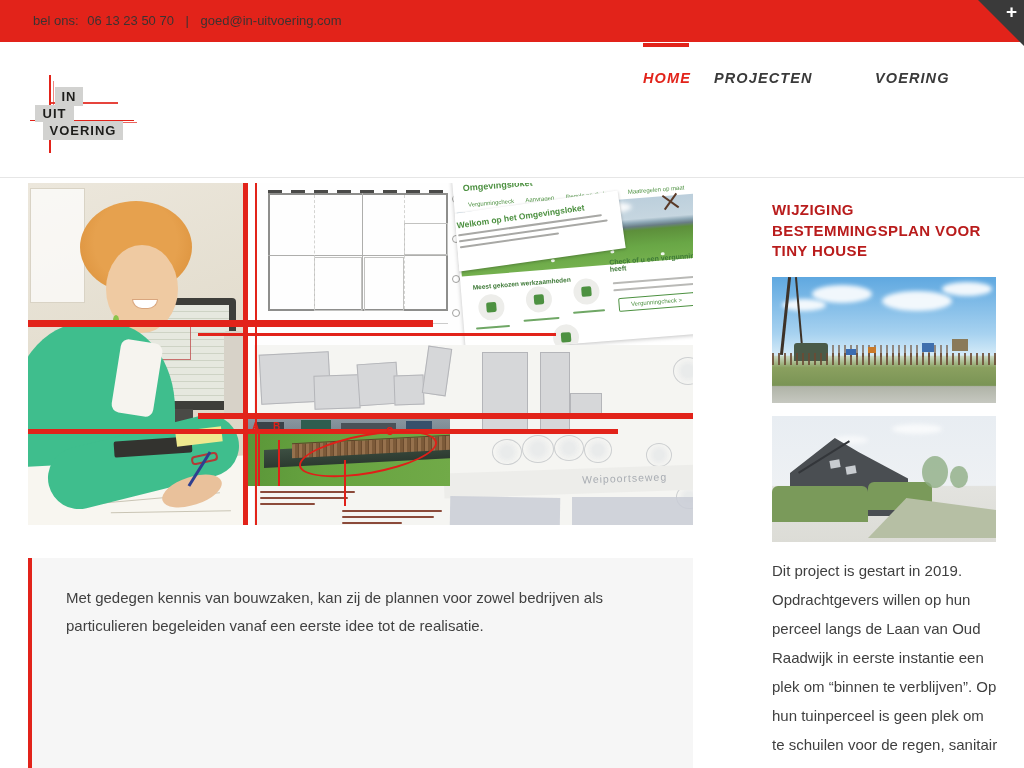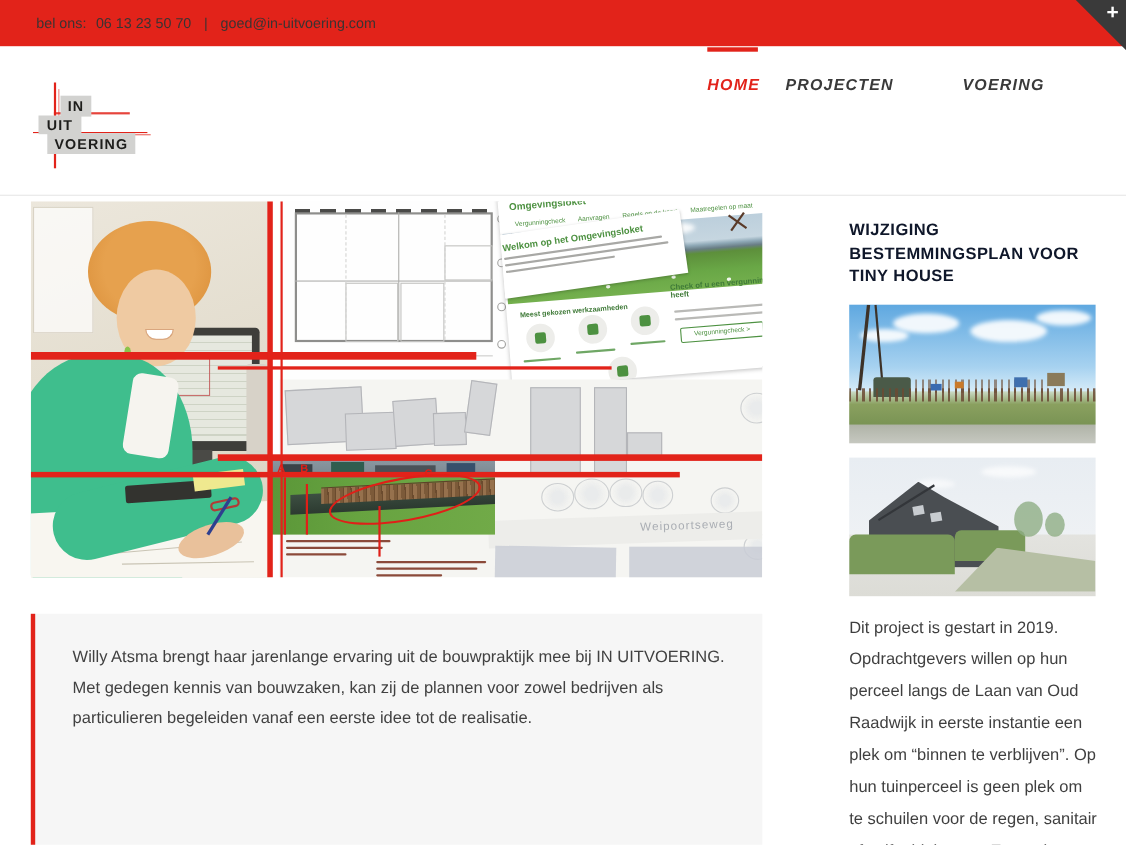--- a/index.html
+++ b/index.html
@@ -145,21 +145,21 @@
     border-top:1px solid #5e422a;
     background:repeating-linear-gradient(88deg,#96714d 0 3px,#7c5a39 3px 6px,#6b4b2e 6px 7px); }
   .ann { position:absolute; color:#e01f18; font-weight:bold; font-size:10px; z-index:9; }
   .ann-ellipse { left:52px; top:16px; width:140px; height:40px; border:2px solid #e01f18;
     border-radius:50%; transform:rotate(-10deg); z-index:9; background:transparent; }
   .ann-line { position:absolute; width:2px; background:#e01f18; z-index:9; }
   .cap { position:absolute; height:2px; background:#8b4a3a; border-radius:1px; }
 
   
   .sidebar { left:772px; top:200px; width:224px; height:568px; }
-  .sb-title { left:0; top:0; width:230px; font-size:15px; font-weight:bold; color:#0f172a;
+  .sb-title { left:0; top:0; width:230px; font-size:15px; font-weight:bold; color:#b91c1c;
     line-height:20.5px; letter-spacing:.4px; cursor:pointer; }
   .sb-img { left:0; width:224px; height:126px; overflow:hidden; cursor:pointer; }
   .sb-img1 { top:77px; background:linear-gradient(#5fa8e0 0%,#a7d2f0 45%,#d5ebf8 62%,#c8d8c2 63%,#8aa05f 72%,#7a9455 86%,#b0b4a8 87%,#c6c8c0 100%); }
   .cloud { position:absolute; background:#fff; border-radius:50%; filter:blur(2px); opacity:.9; }
   .fence { position:absolute; background:repeating-linear-gradient(90deg,#6b4a33 0 2px,transparent 2px 6px); height:12px; opacity:.85; }
   .tarp { position:absolute; background:#4a5a48; border-radius:3px 3px 0 0; }
   .bits { position:absolute; }
   .trunk { position:absolute; background:#3d3228; }
   .sb-img2 { top:216px; background:linear-gradient(#e8edf2 0%,#eef1f4 55%,#e3e3df 56%,#dcdcd6 100%); }
   .house { left:18px; top:22px; width:118px; height:78px; background:#4a4e52;
@@ -393,15 +393,14 @@
     <div class="hedge" style="left:96px;top:66px;width:64px;height:28px;"></div>
     <div class="rtree" style="left:150px;top:40px;width:26px;height:32px;"></div>
     <div class="rtree" style="left:178px;top:50px;width:18px;height:22px;"></div>
     <div class="abs grass-wedge"></div>
   </div>
 
   <div class="abs sb-para">Dit project is gestart in 2019. Opdrachtgevers willen op hun perceel langs de Laan van Oud Raadwijk in eerste instantie een plek om “binnen te verblijven”. Op hun tuinperceel is geen plek om te schuilen voor de regen, sanitair of zelfs drinkwater. Er wordt gedacht aan een klein chalet voor recreatief</div>
 </div>
 
 <div class="abs main-box">
-  <p>Willy Atsma brengt haar jarenlange ervaring uit de bouwpraktijk mee bij IN UITVOERING.</p>
   <p>Met gedegen kennis van bouwzaken, kan zij de plannen voor zowel bedrijven als particulieren begeleiden vanaf een eerste idee tot de realisatie.</p>
 </div>
 
 </body></html>

